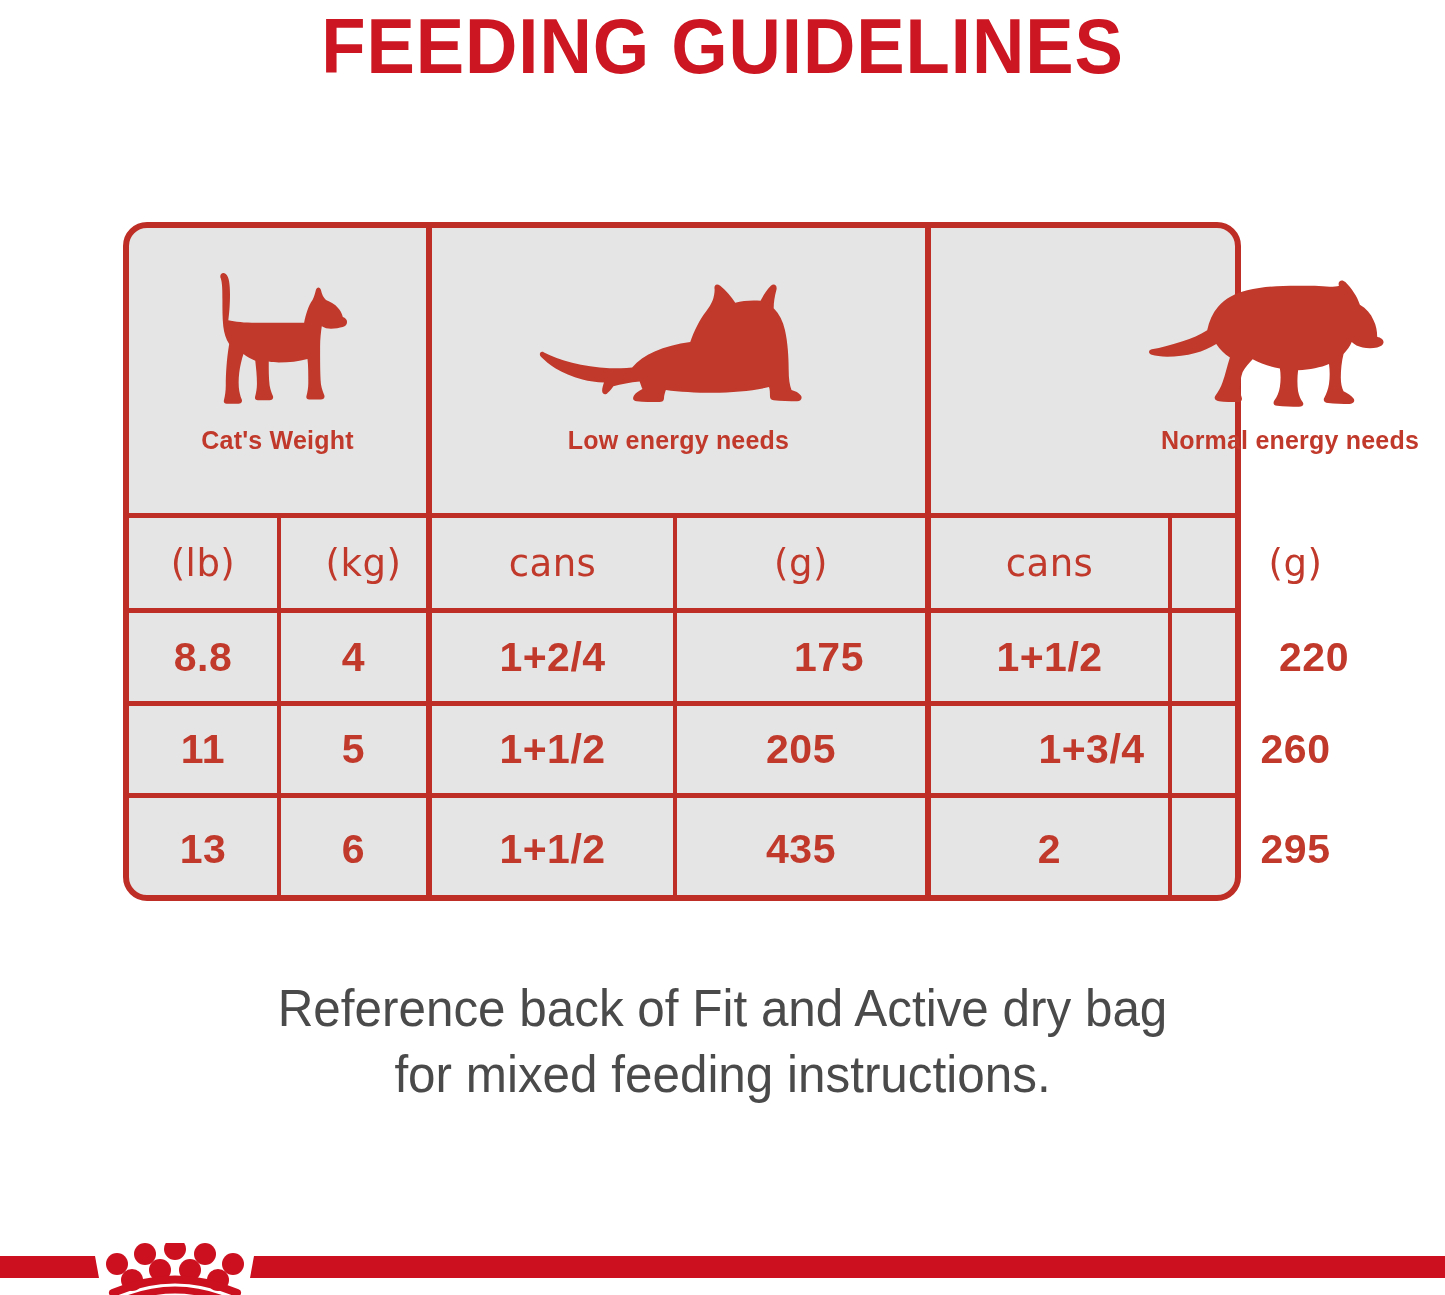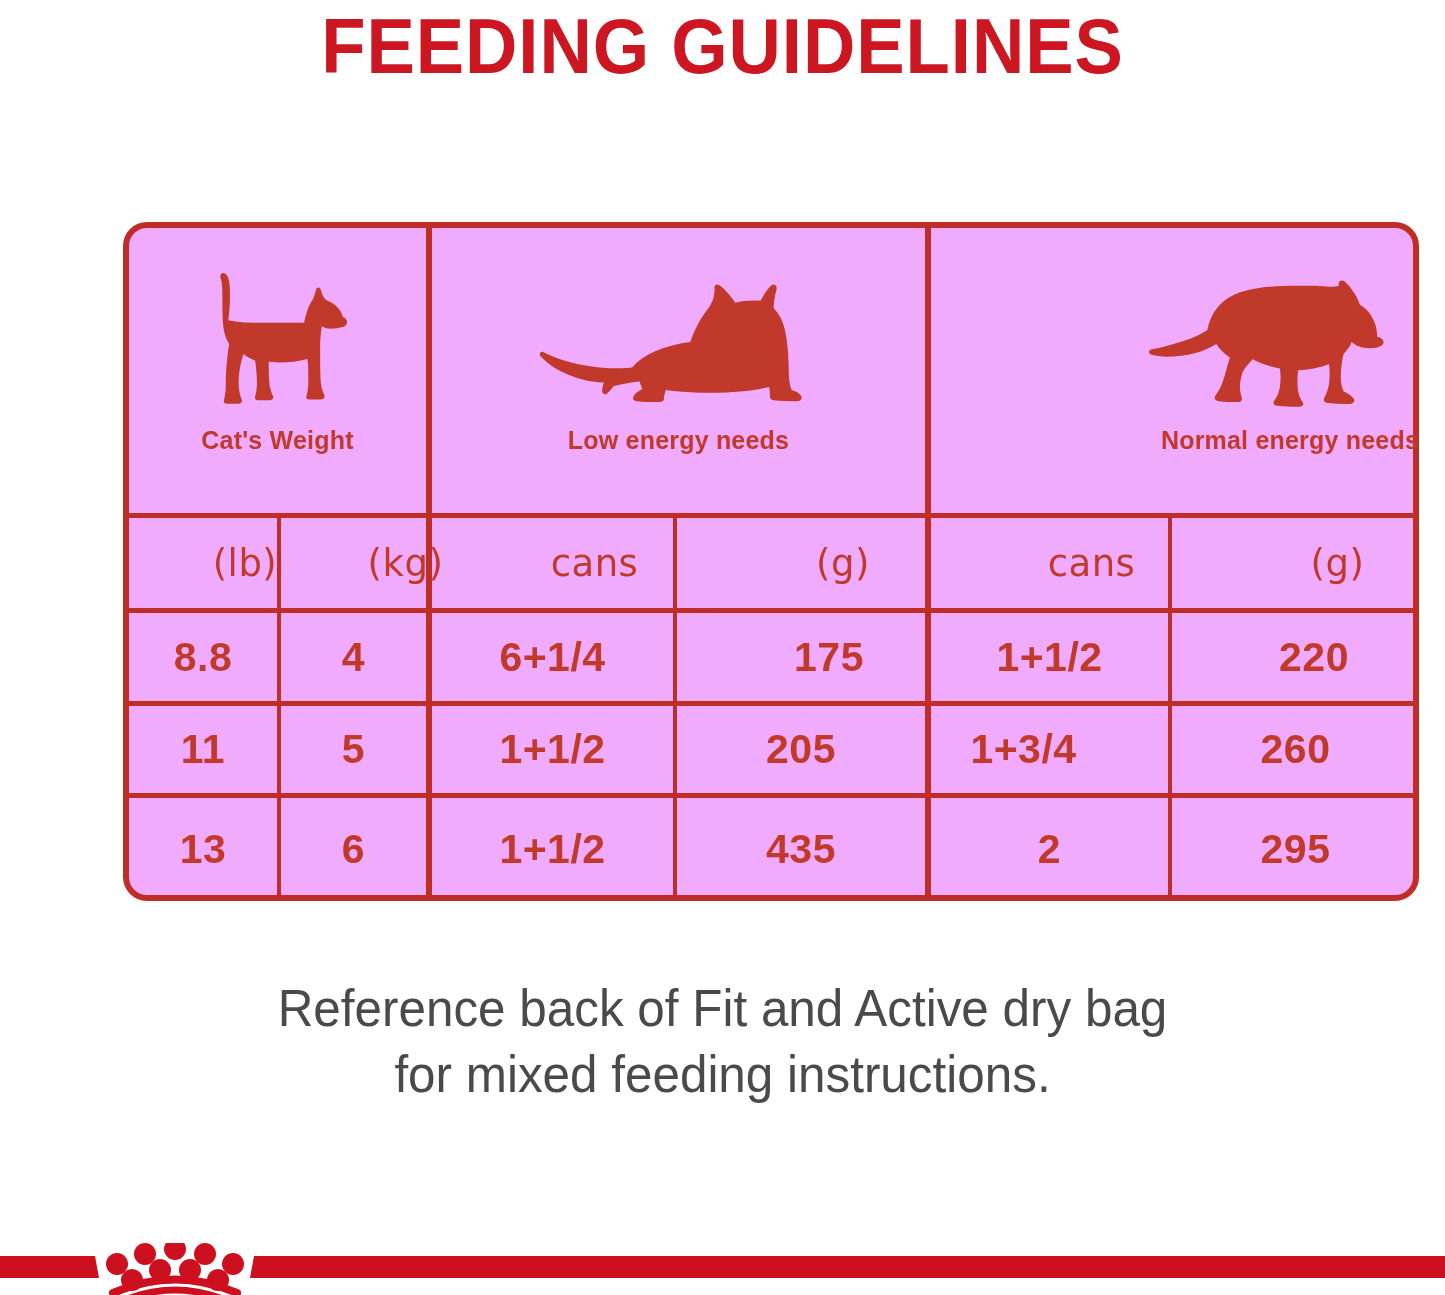--- a/index.html
+++ b/index.html
@@ -34,26 +34,26 @@
     transform: scaleX(0.93);
     transform-origin: center center;
     white-space: nowrap;
   }
 
   
   #table {
     position: absolute;
     left: 123px;
     top: 222px;
-    width: 1296px;
+    width: 1118px;
     height: 679px;
     border: 6px solid #BE2E26;
     border-radius: 24px;
     box-sizing: border-box;
-    background: #f0abfc;
+    background: #e5e5e5;
     text-decoration: underline;
   }
 
   
   .vdiv-major {
     position: absolute;
     top: 0;
     width: 6px;
     background: #BE2E26;
   }
@@ -108,21 +108,20 @@
     justify-content: center;
     color: #C0392B;
     box-sizing: border-box;
     white-space: nowrap;
   }
   .cell.unit {
     font-size: 37px;
     font-weight: normal;
     font-family: "DejaVu Sans", sans-serif;
     letter-spacing: 0.5px;
-    margin-left: 42px;
   }
   .cell.val {
     font-size: 41px;
     font-weight: bold;
     font-family: "Liberation Sans Narrow", "Liberation Sans", sans-serif;
     letter-spacing: 0.5px;
   }
 
   
   #footnote {
@@ -258,30 +257,30 @@
 
   <div class="cell unit" style="left:0px;    top:290px; width:148px; height:90px;">(lb)</div>
   <div class="cell unit" style="left:152px;  top:290px; width:145px; height:90px;padding-left:20px;">(kg)</div>
   <div class="cell unit" style="left:303px;  top:290px; width:241px; height:90px;">cans</div>
   <div class="cell unit" style="left:548px;  top:290px; width:248px; height:90px;">(g)</div>
   <div class="cell unit" style="left:802px; top:290px; width:237px; height:90px;">cans</div>
   <div class="cell unit" style="left:1043px; top:290px; width:247px; height:90px;">(g)</div>
 
   <div class="cell val" style="left:0px;    top:385px; width:148px; height:88px;">8.8</div>
   <div class="cell val" style="left:152px;  top:385px; width:145px; height:88px;">4</div>
-  <div class="cell val" style="left:303px;  top:385px; width:241px; height:88px;">6+1/4</div>
+  <div class="cell val" style="left:303px;  top:385px; width:241px; height:88px;">1+2/4</div>
   <div class="cell val" style="left:576px;  top:385px; width:248px; height:88px;text-align:center;">175</div>
   <div class="cell val" style="left:802px;  top:385px; width:237px; height:88px;">1+1/2</div>
   <div class="cell val" style="left:1043px; top:385px; width:247px; height:88px;padding-left:37px;">220</div>
 
   <div class="cell val" style="left:0px;    top:478px; width:148px; height:87px;">11</div>
   <div class="cell val" style="left:152px;  top:478px; width:145px; height:87px;">5</div>
   <div class="cell val" style="left:303px;  top:478px; width:241px; height:87px;">1+1/2</div>
   <div class="cell val" style="left:548px;  top:478px; width:248px; height:87px;">205</div>
-  <div class="cell val" style="left:766px;  top:478px; width:237px; height:87px;padding-left:20px;">1+3/4</div>
+  <div class="cell val" style="left:834px;  top:478px; width:237px; height:87px;padding-left:20px;">1+3/4</div>
   <div class="cell val" style="left:1043px; top:478px; width:247px; height:87px;">260</div>
 
   <div class="cell val" style="left:0px;    top:570px; width:148px; height:103px;">13</div>
   <div class="cell val" style="left:152px;  top:570px; width:145px; height:103px;">6</div>
   <div class="cell val" style="left:303px;  top:570px; width:241px; height:103px;">1+1/2</div>
   <div class="cell val" style="left:548px;  top:570px; width:248px; height:103px;">435</div>
   <div class="cell val" style="left:802px;  top:570px; width:237px; height:103px;">2</div>
   <div class="cell val" style="left:1043px; top:570px; width:247px; height:103px;">295</div>
 
 </div>

